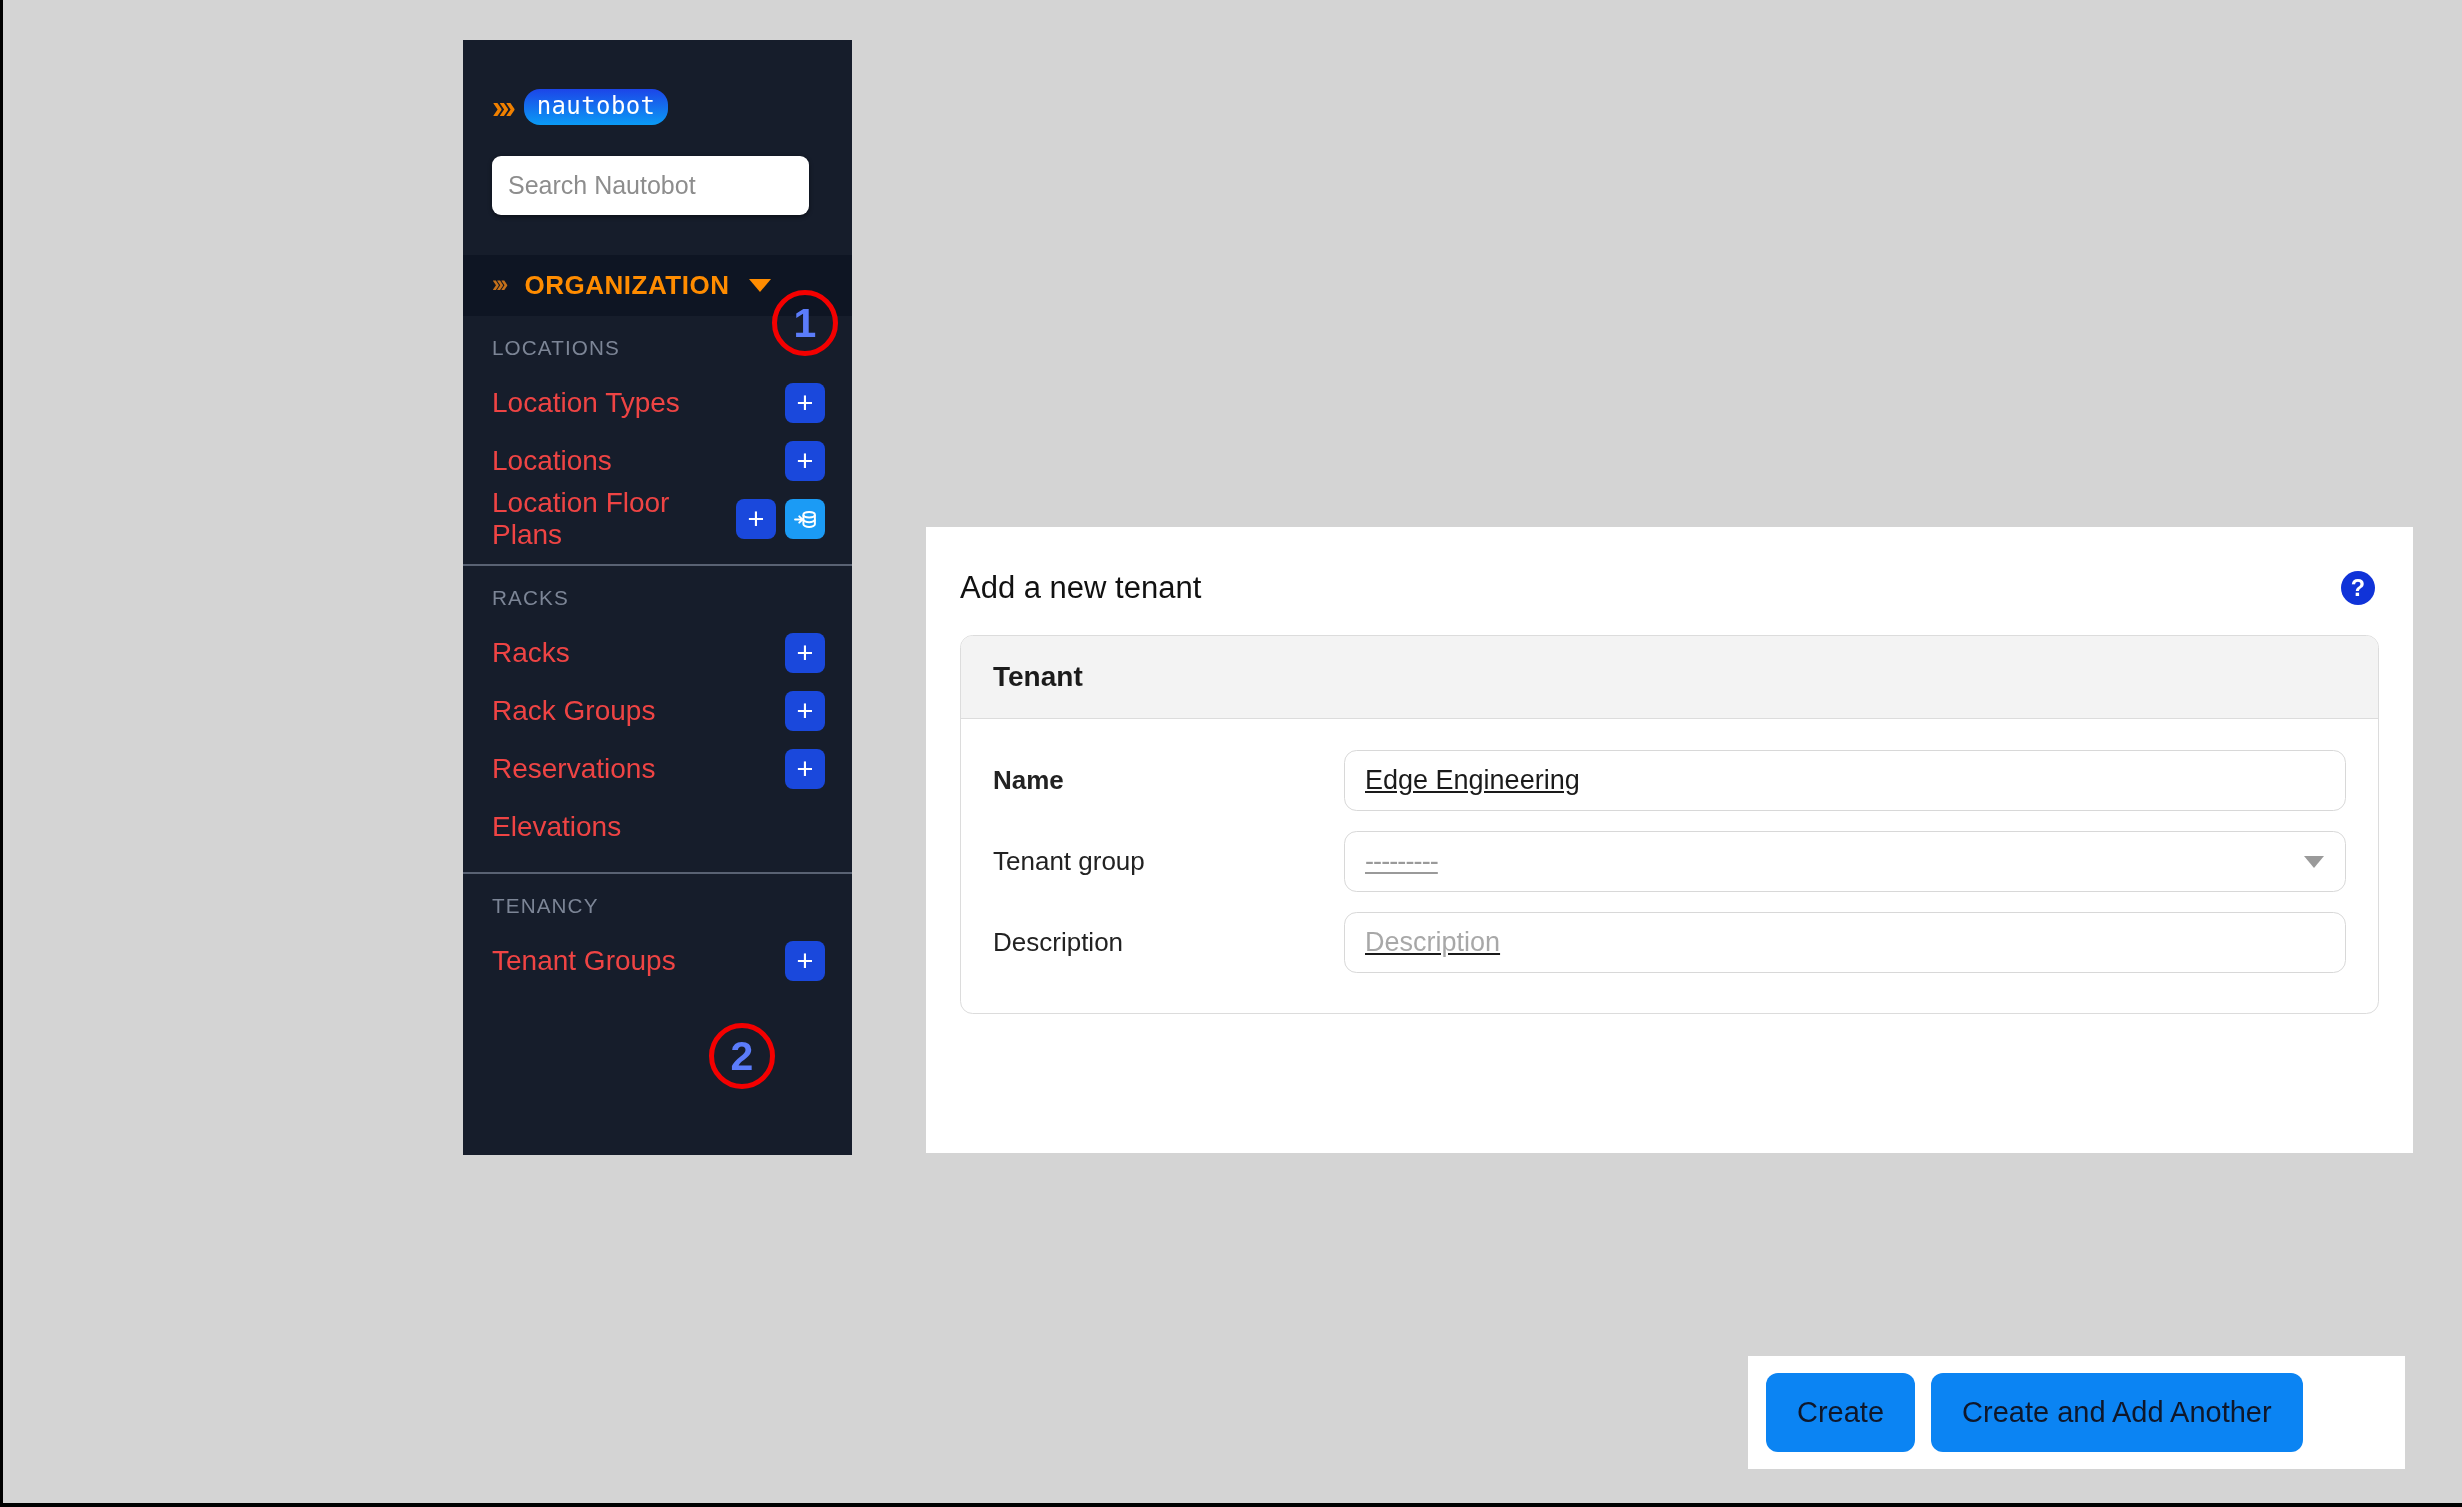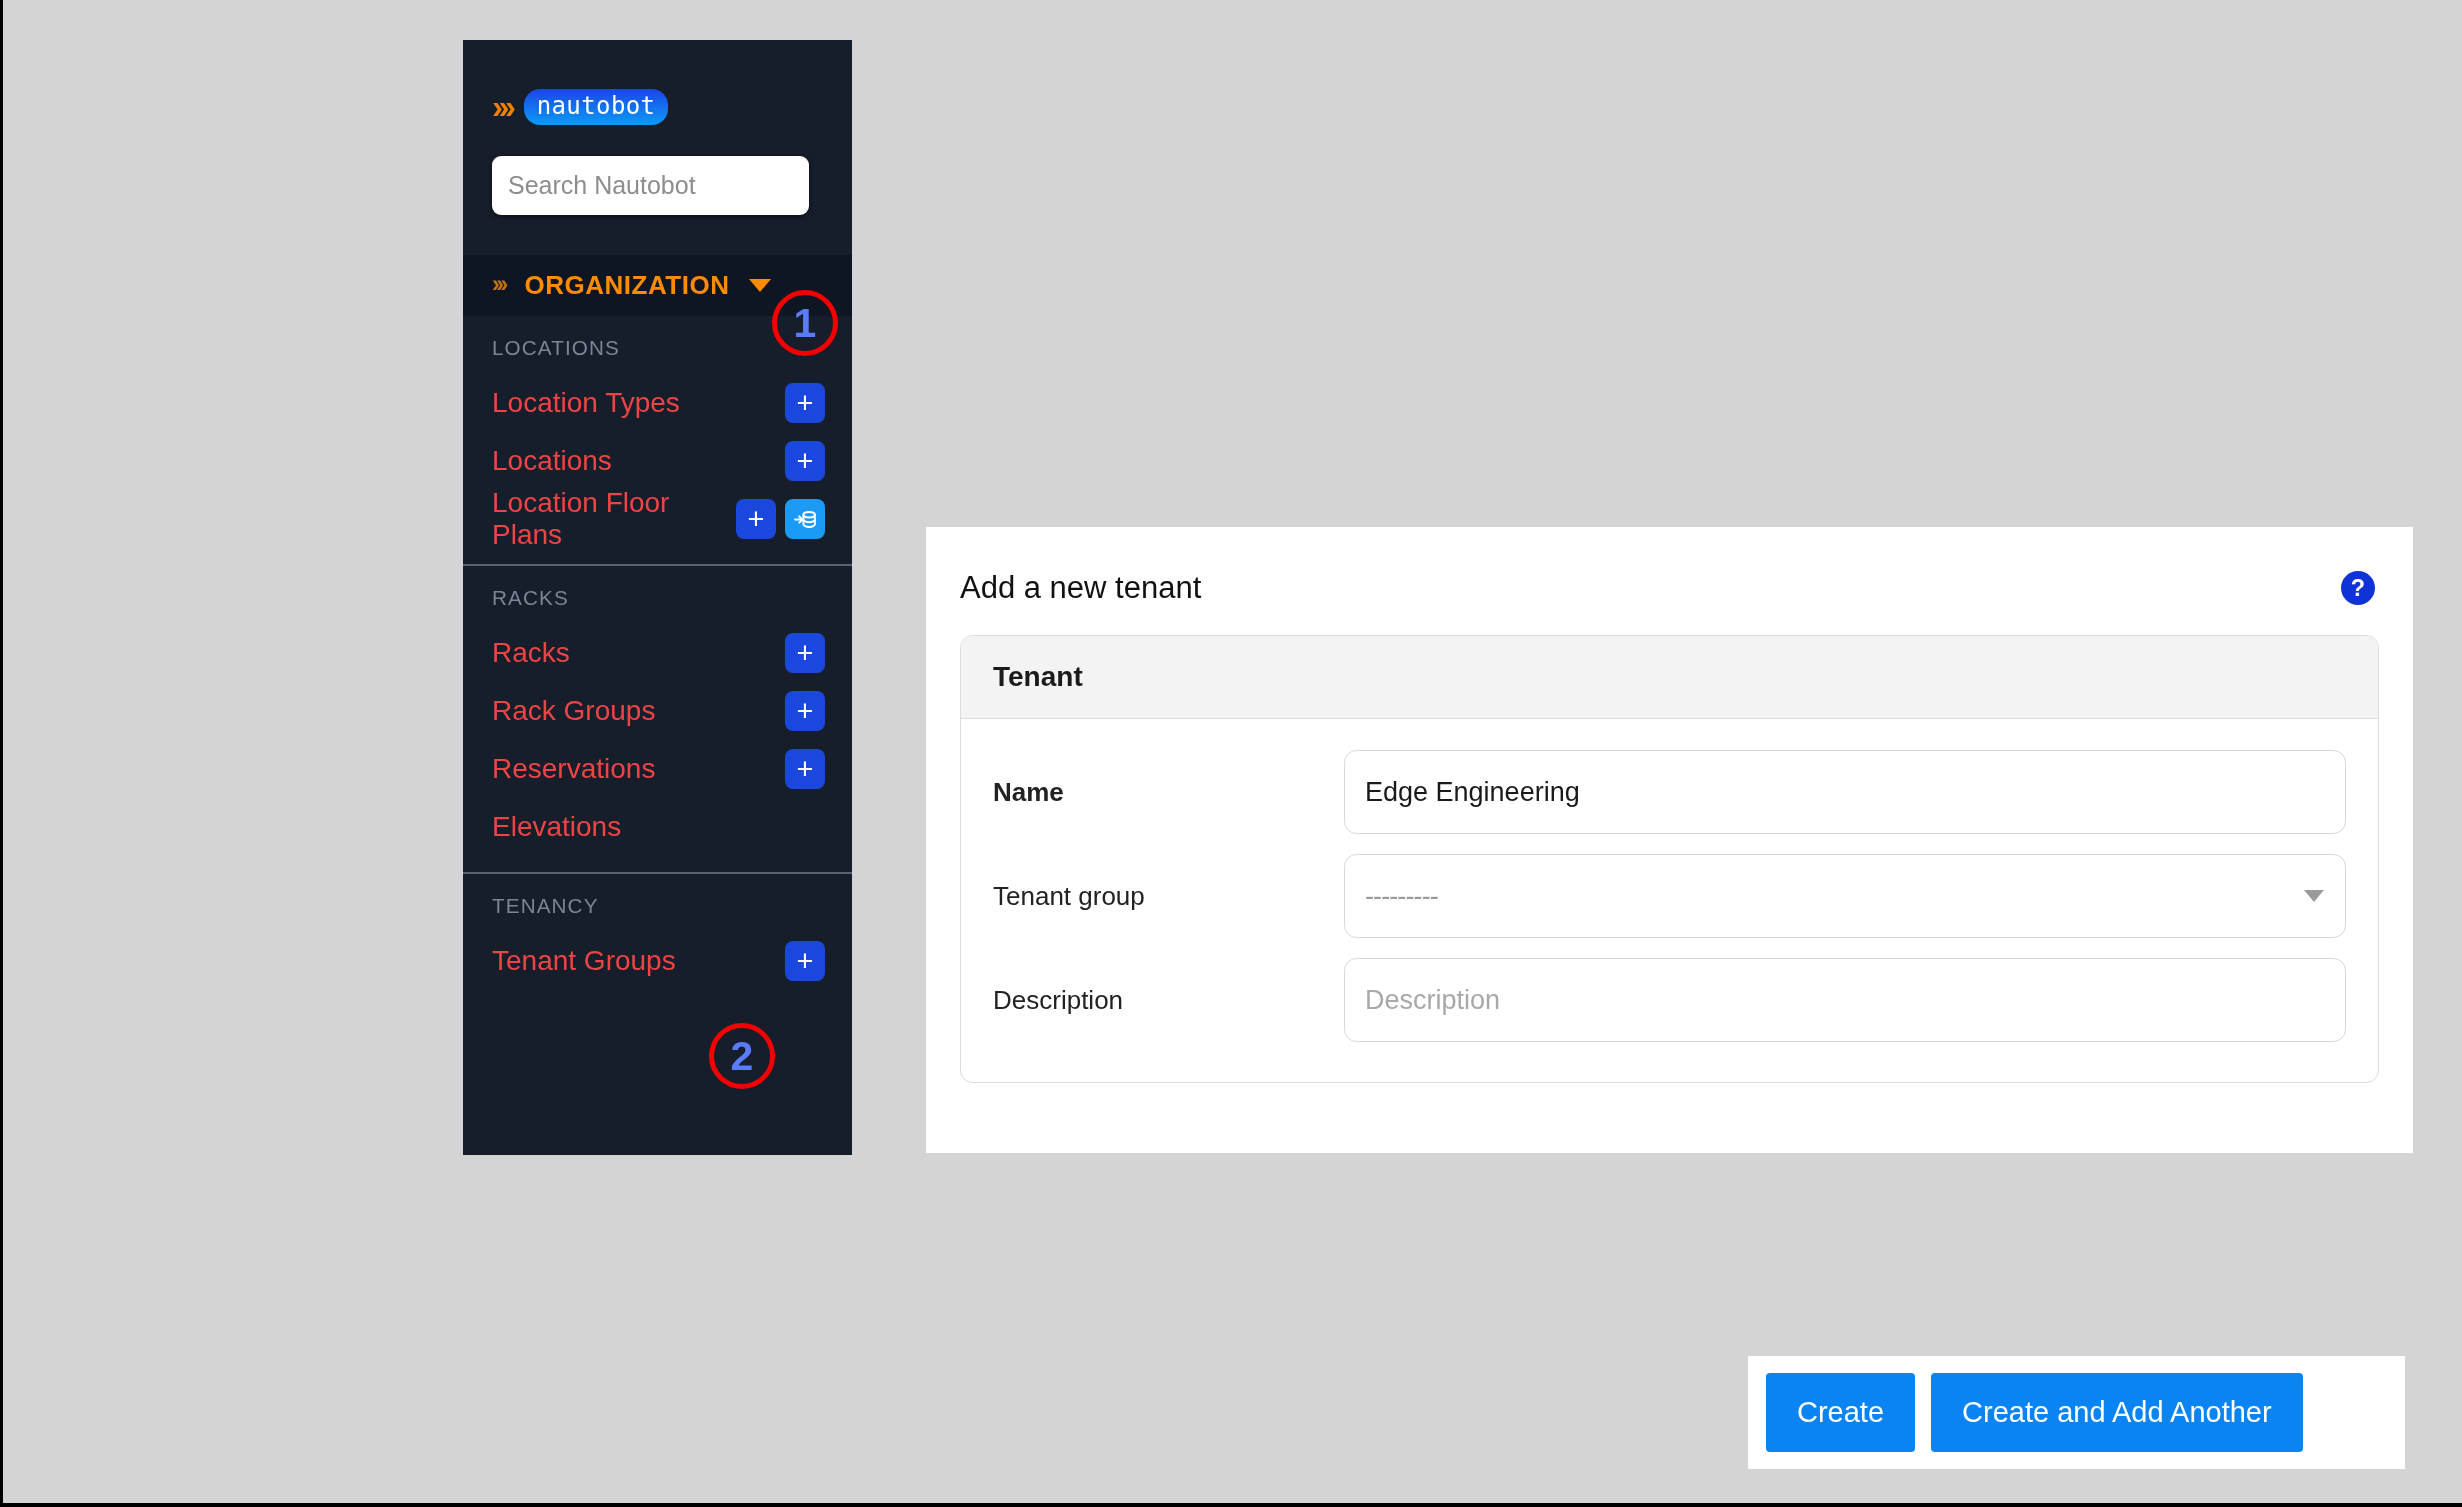--- a/index.html
+++ b/index.html
@@ -227,30 +227,31 @@
     text-align: left;
     padding-right: 40px;
     box-sizing: border-box;
     font-size: 26px;
     color: #222;
   }
   .field-label.bold { font-weight: bold; }
   .field-control { flex: 1; position: relative; }
   .txt-input {
     width: 100%;
-    height: 84px;
+    height: 61px;
     box-sizing: border-box;
     border: 1.8px solid #d8d8d8;
     border-radius: 12.6px;
     font-size: 27px;
     padding: 0 20px;
     color: #1a1a1a;
     outline: none;
     font-family: "Liberation Sans", sans-serif;
     background: #fff;
+    text-decoration: underline;
   }
   .txt-input::placeholder { color: #a8a8a8; }
   .sel-wrap { position: relative; }
   .sel-caret {
     position: absolute;
     right: 21.6px; top: 50%;
     transform: translateY(-50%);
     width: 0; height: 0;
     border-left: 10.8px solid transparent;
     border-right: 10.8px solid transparent;
@@ -272,22 +273,22 @@
     background: #ffffff;
     display: flex;
     align-items: center;
     gap: 16px;
     padding-left: 18px;
     box-sizing: border-box;
   }
   .primary-btn {
     background: #0b84f3;
     border: none;
-    border-radius: 4px;
-    color: #ffffff;
+    border-radius: 12px;
+    color: #0f172a;
     font-size: 29px;
     height: 79px;
     padding: 0 31px;
     cursor: pointer;
     font-family: "Liberation Sans", sans-serif;
   }
 </style>
 </head>
 <body>
 

